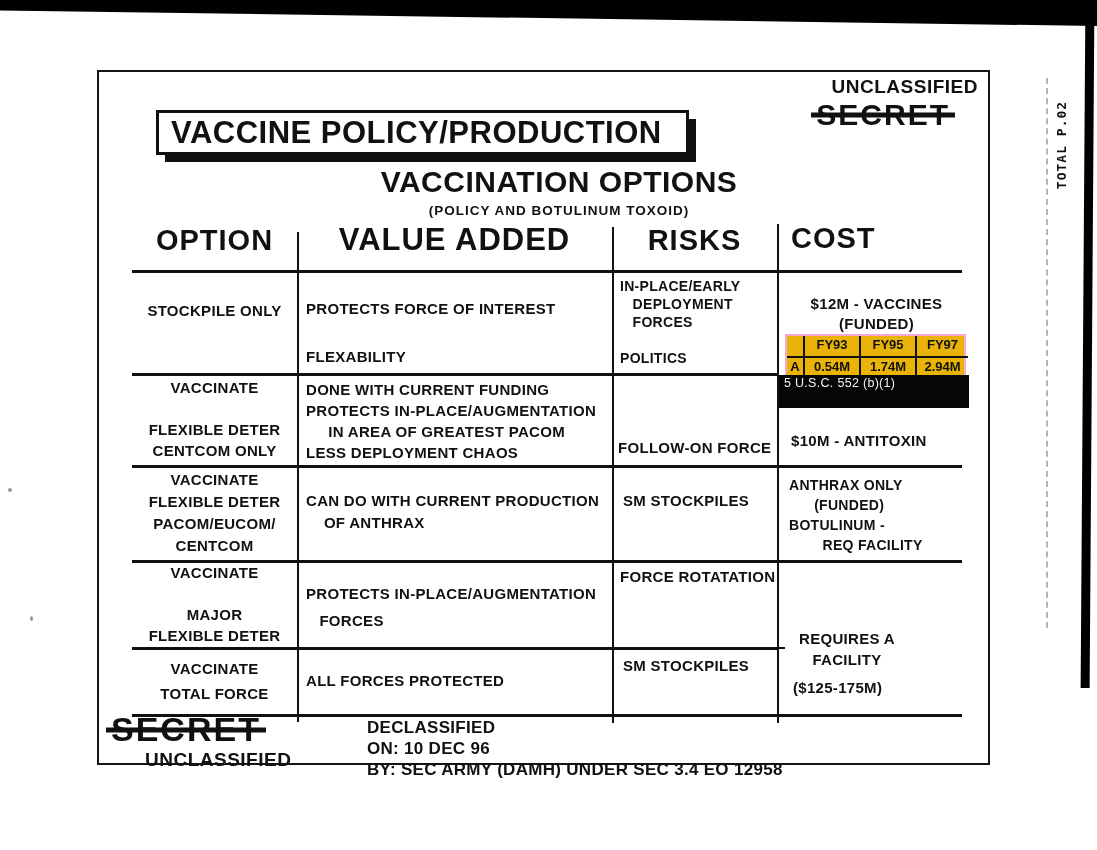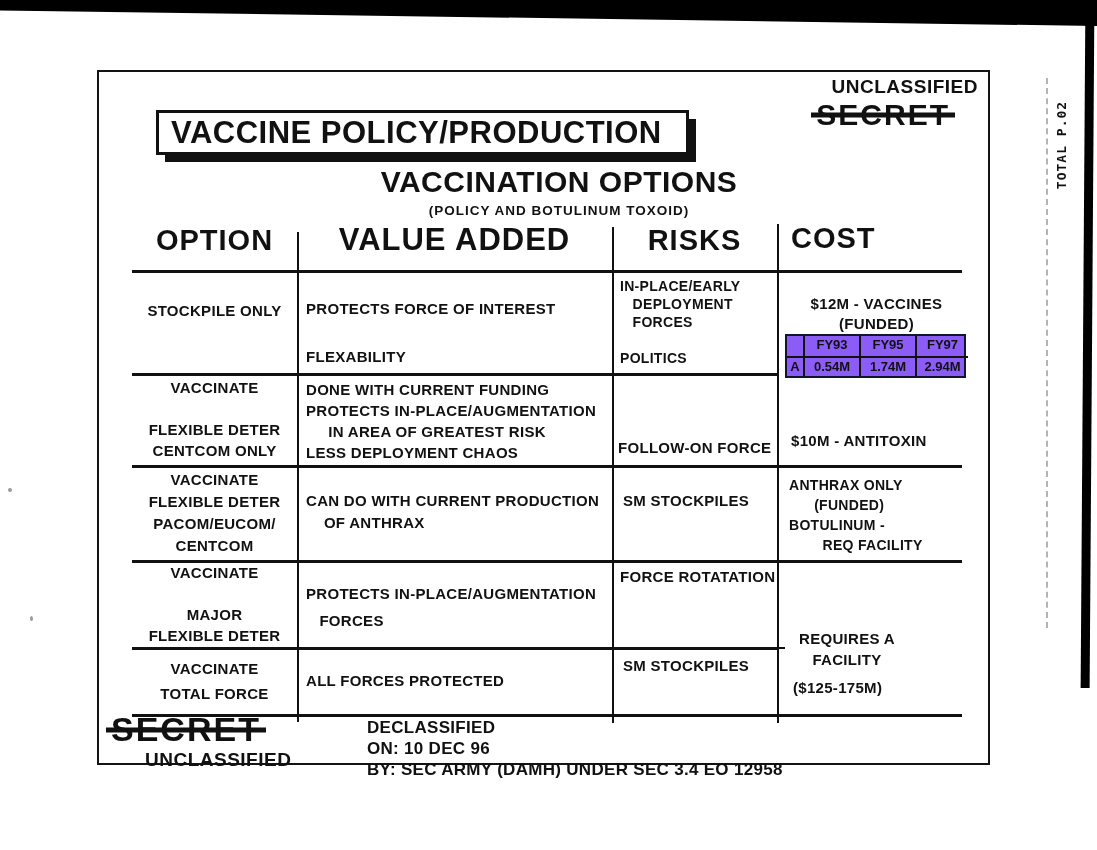--- a/index.html
+++ b/index.html
@@ -44,21 +44,21 @@
 
   .col-h { position:absolute; font-weight:700; letter-spacing:1px; }
 
   .cell { position:absolute; font-weight:700; font-size:15px; line-height:1.4;
           white-space:pre-wrap; letter-spacing:.3px; }
   .cc { display:flex; align-items:center; justify-content:center; text-align:center; }
 
   
   .funding-table { position:absolute; left:686px; top:262px; width:181px;
                    display:grid; grid-template-columns:16px 56px 56px 53px;
-                   border:2px solid #0f172a; background:#8b5cf6; }
+                   border:2px solid #f9a8d4; background:#eab308; }
   .ft-cell { border-left:2px solid #111; border-top:2px solid #111; height:20px;
              font-size:13px; font-weight:700; text-align:center; line-height:18px; }
   .ft-cell:nth-child(-n+4) { border-top:none; }
   .ft-cell:nth-child(4n+1) { border-left:none; }
 
   .redaction { position:absolute; left:680px; top:303px; width:190px; height:33px;
                background:#060606; color:#f2f2f2; font-size:12.5px; font-weight:400;
                padding:1px 5px; letter-spacing:.3px; }
 
   .secret-bottom { position:absolute; left:12px; top:638px; font-size:34px; font-weight:700; letter-spacing:2px; }
@@ -124,28 +124,29 @@
       <div class="ft-cell"></div>
       <div class="ft-cell">FY93</div>
       <div class="ft-cell">FY95</div>
       <div class="ft-cell">FY97</div>
       <div class="ft-cell">A</div>
       <div class="ft-cell">0.54M</div>
       <div class="ft-cell">1.74M</div>
       <div class="ft-cell">2.94M</div>
     </div>
 
+    <div class="redaction">5 U.S.C. 552 (b)(1)</div>
 
     <div class="cell cc" style="left:33px; top:301px; width:165px; height:92px; line-height:21px;">VACCINATE
 
 FLEXIBLE DETER
 CENTCOM ONLY</div>
     <div class="cell" style="left:207px; top:307px; width:305px; line-height:21px;">DONE WITH CURRENT FUNDING
 PROTECTS IN-PLACE/AUGMENTATION
-     IN AREA OF GREATEST RISK
+     IN AREA OF GREATEST PACOM
 LESS DEPLOYMENT CHAOS</div>
     <div class="cell" style="left:519px; top:365px; width:158px;">FOLLOW-ON FORCE</div>
     <div class="cell" style="left:692px; top:358px; width:170px;">$10M - ANTITOXIN</div>
 
     <div class="cell cc" style="left:33px; top:393px; width:165px; height:95px; line-height:22px;">VACCINATE
 FLEXIBLE DETER
 PACOM/EUCOM/
 CENTCOM</div>
     <div class="cell" style="left:207px; top:418px; width:305px; line-height:22px;">CAN DO WITH CURRENT PRODUCTION
     OF ANTHRAX</div>

